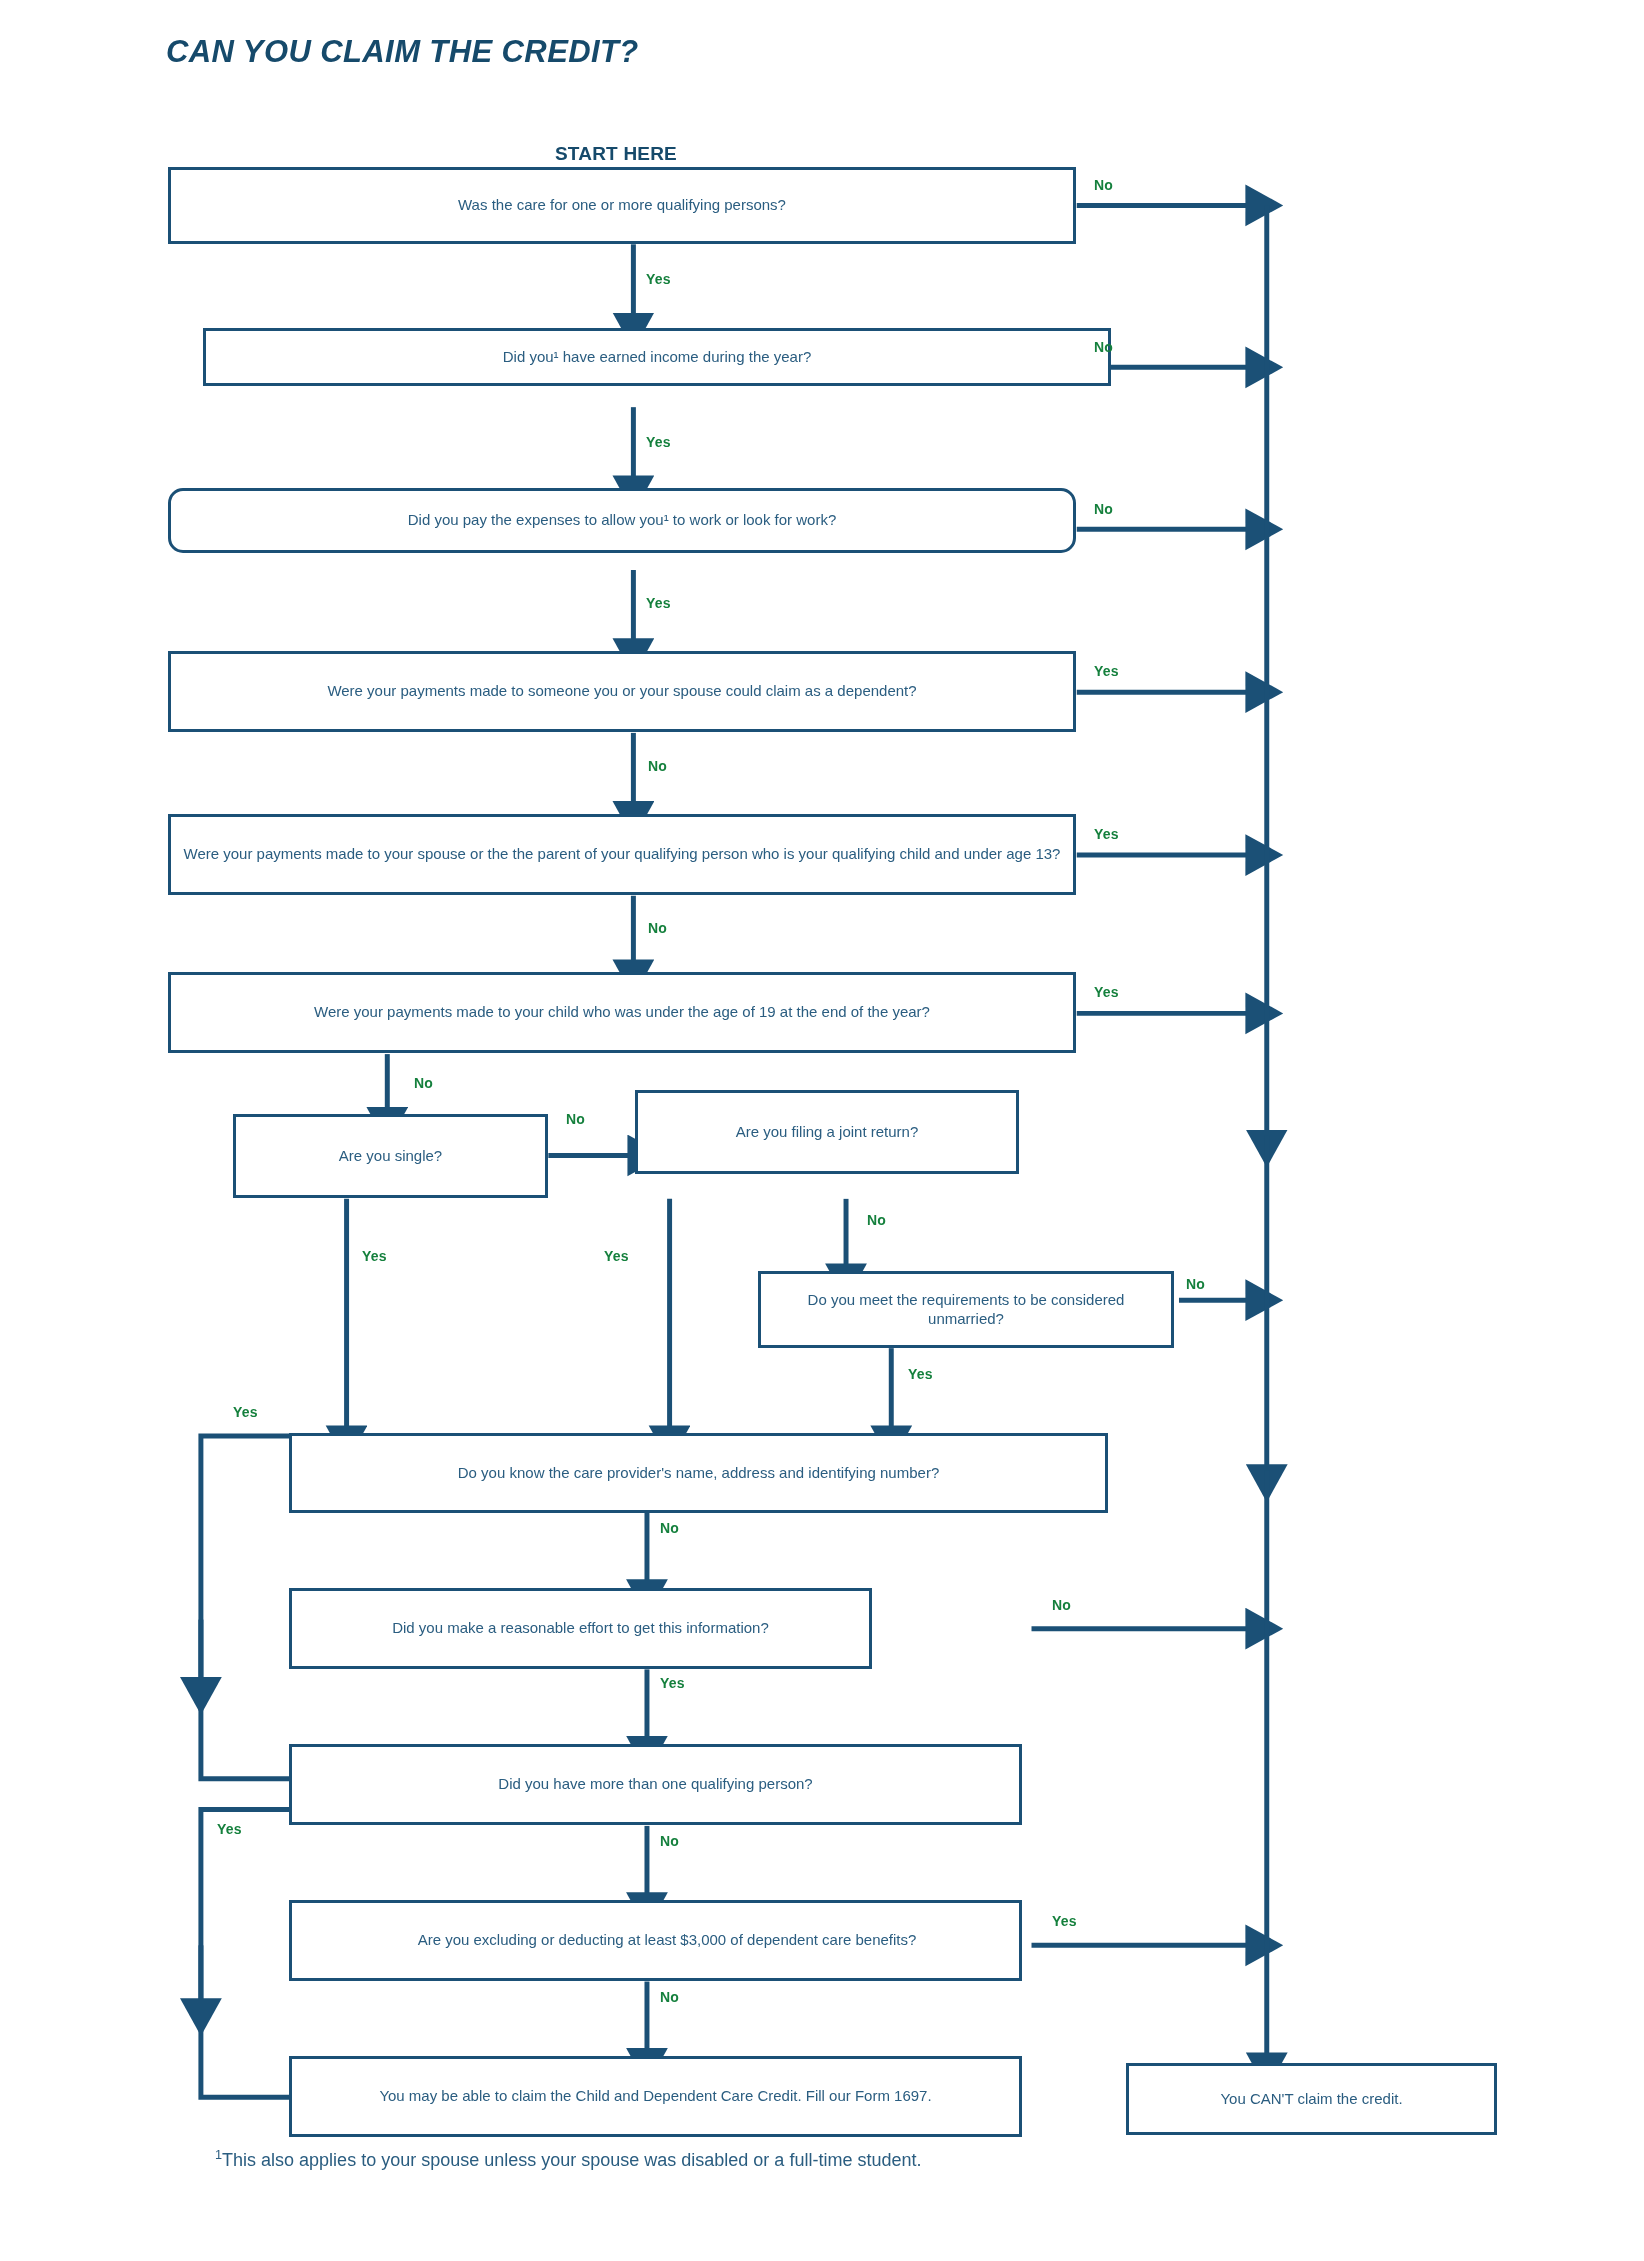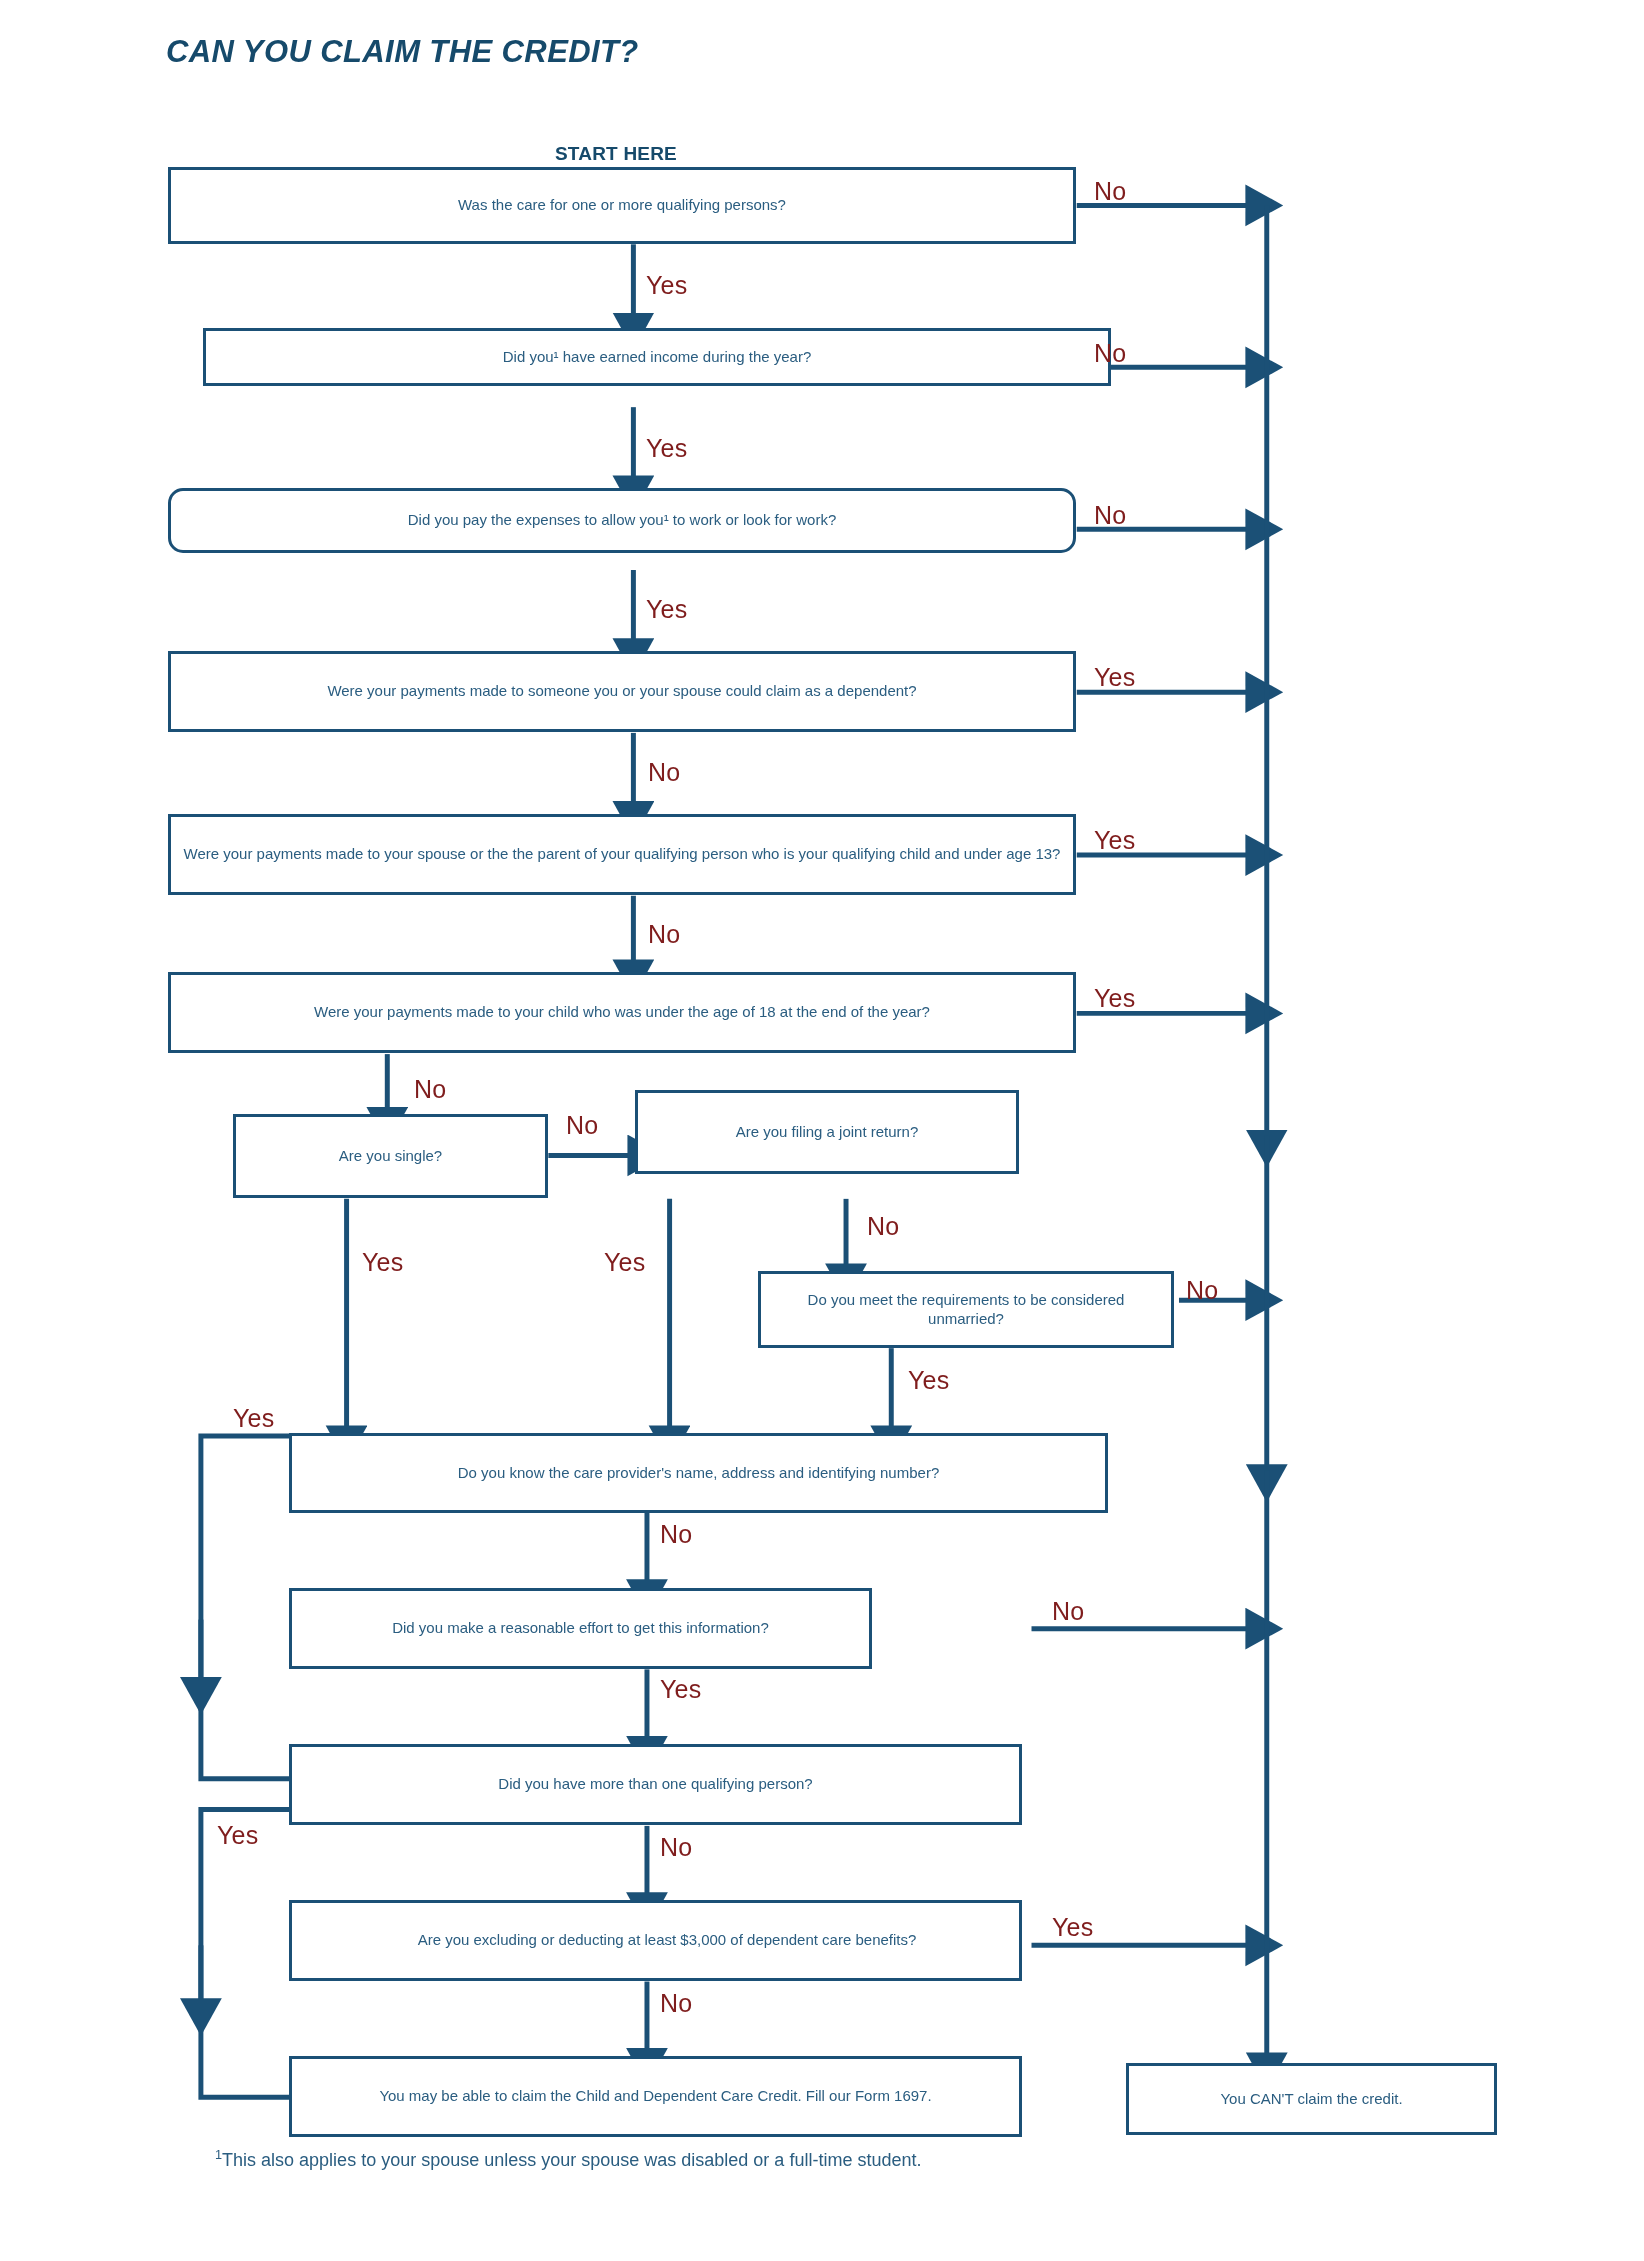--- a/index.html
+++ b/index.html
@@ -12,21 +12,21 @@
   .title{position:absolute;left:166px;top:34px;font-size:31px;font-weight:bold;
          font-style:italic;letter-spacing:0.4px;color:#164a6b;white-space:nowrap;}
 
   .start-label{position:absolute;left:555px;top:143px;font-size:19px;font-weight:bold;
                color:#164a6b;letter-spacing:0.2px;white-space:nowrap;}
 
   .box{position:absolute;box-sizing:border-box;border:3.6px solid #1b5076;background:#ffffff;
        display:flex;align-items:center;justify-content:center;text-align:center;
        font-size:15px;line-height:1.26;color:#2a5d80;padding:3.6px 9px;}
 
-  .edgelabel{position:absolute;font-size:25px;font-weight:normal;color:#7f1d1d;
+  .edgelabel{position:absolute;font-size:14px;font-weight:bold;color:#15803d;
              white-space:nowrap;letter-spacing:0.2px;}
 
   .footnote{position:absolute;left:215px;top:2148px;font-size:18px;color:#2a5d80;
             white-space:nowrap;}
   .fn-sup{font-size:12.7px;vertical-align:super;}
 </style>
 </head>
 <body>
 
 <div id="canvas">
@@ -94,21 +94,21 @@
   <div class="box" style="left:168px;top:167px;width:908px;height:77px;">Was the care for one or more qualifying persons?</div>
 
   <div class="box" style="left:168px;top:328px;width:908px;height:58px;margin-left:35px;">Did you¹ have earned income during the year?</div>
 
   <div class="box" style="left:168px;top:488px;width:908px;height:65px;border-radius:15px;">Did you pay the expenses to allow you¹ to work or look for work?</div>
 
   <div class="box" style="left:168px;top:651px;width:908px;height:81px;">Were your payments made to someone you or your spouse could claim as a dependent?</div>
 
   <div class="box" style="left:168px;top:814px;width:908px;height:81px;">Were your payments made to your spouse or the the parent of your qualifying person who is your qualifying child and under age 13?</div>
 
-  <div class="box" style="left:168px;top:972px;width:908px;height:81px;">Were your payments made to your child who was under the age of 18 at the end of the year?</div>
+  <div class="box" style="left:168px;top:972px;width:908px;height:81px;">Were your payments made to your child who was under the age of 19 at the end of the year?</div>
 
   <div class="box" style="left:233px;top:1114px;width:315px;height:84px;">Are you single?</div>
 
   <div class="box" style="left:635px;top:1090px;width:384px;height:84px;">Are you filing a joint return?</div>
 
   <div class="box" style="left:758px;top:1271px;width:416px;height:77px;">Do you meet the requirements to be considered unmarried?</div>
 
   <div class="box" style="left:289px;top:1433px;width:819px;height:80px;">Do you know the care provider's name, address and identifying number?</div>
 
   <div class="box" style="left:289px;top:1588px;width:583px;height:81px;">Did you make a reasonable effort to get this information?</div>

